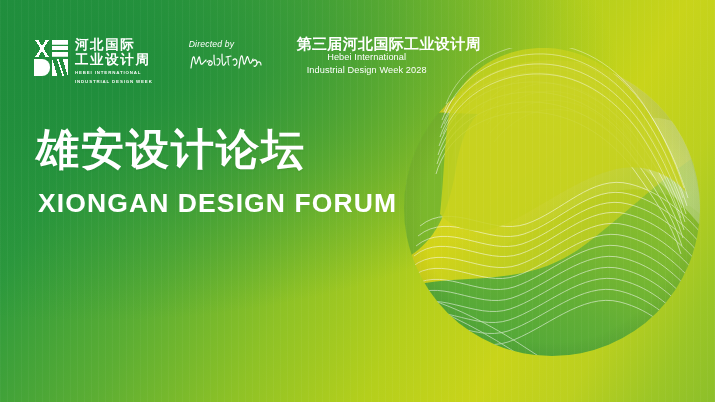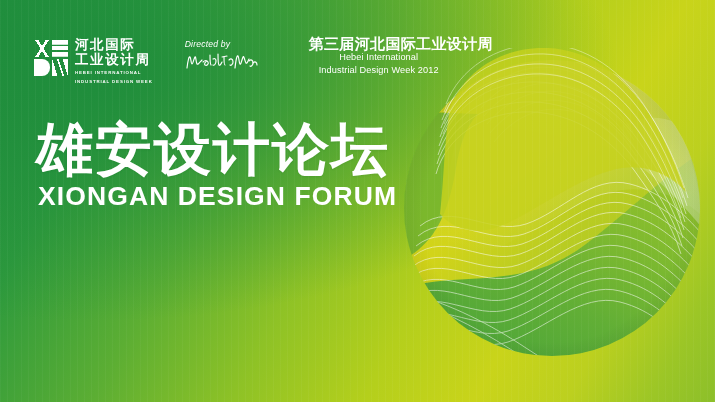--- a/index.html
+++ b/index.html
@@ -46,21 +46,21 @@
     pointer-events:none;
   }
   .art-wrap svg{ display:block; width:100%; height:100%; }
 
   
   .header{
     position:absolute;
     left:34px; top:37px;
     display:flex;
     align-items:flex-start;
-    gap:16px;
+    gap:0;
     z-index:5;
   }
 
   
   .logo-block{ display:flex; align-items:flex-start; gap:7px; }
   .monogram{
     width:34px; height:36px;
     display:grid;
     grid-template-columns:repeat(2,1fr);
     grid-template-rows:repeat(2,1fr);
@@ -94,21 +94,21 @@
     font-size:4.4px;
     font-weight:700;
     letter-spacing:.85px;
     line-height:5.6px;
     white-space:nowrap;
     opacity:.97;
   }
 
   
   .directed{
-    margin-left:16px;
+    margin-left:36px;
     padding-top:2px;
     width:74px;
   }
   .directed-label{
     color:#fff;
     font-size:8.6px;
     font-style:italic;
     letter-spacing:.2px;
     white-space:nowrap;
   }
@@ -141,35 +141,35 @@
   }
 
   
   .headline{
     position:absolute;
     left:36px; top:120px;
     z-index:5;
   }
   .headline-cn{
     color:#fff;
-    font-size:57px;
+    font-size:43px;
     font-weight:700;
     letter-spacing:2px;
     line-height:58px;
     white-space:nowrap;
     text-shadow:0 1px 2px rgba(20,90,35,.12);
   }
   .headline-en{
     color:#fff;
     font-size:26.5px;
     font-weight:700;
     letter-spacing:1.1px;
     line-height:30px;
     white-space:nowrap;
-    margin-top:3px;
+    margin-top:10px;
     margin-left:2px;
   }
   .tagline{
     position:absolute;
     left:37px; top:236px;
     color:#fff;
     font-size:19px;
     font-weight:400;
     letter-spacing:1.4px;
     line-height:24px;
@@ -325,21 +325,21 @@
             <path d="M64 10 C66 8 68 9 68 12 C68 14 66 16 65 15"></path>
             <path d="M68 12 C70 10 72 11 72 14"></path>
           </g>
         </svg>
       </div>
     </div>
 
     <div class="event">
       <div class="event-cn">第三届河北国际工业设计周</div>
       <div class="event-en">Hebei International</div>
-      <div class="event-en">Industrial Design Week 2012</div>
+      <div class="event-en">Industrial Design Week 2028</div>
     </div>
   </div>
 
   <div class="headline">
     <div class="headline-cn">雄安设计论坛</div>
     <div class="headline-en">XIONGAN DESIGN FORUM</div>
   </div>
 
 
 </div>

